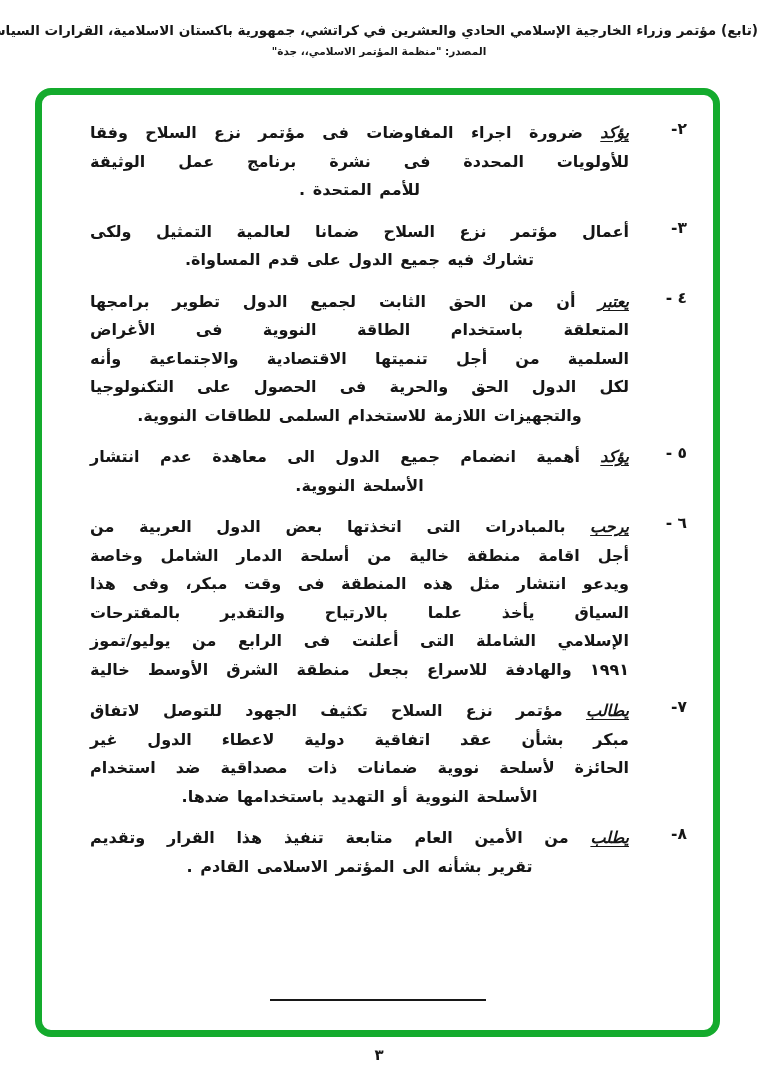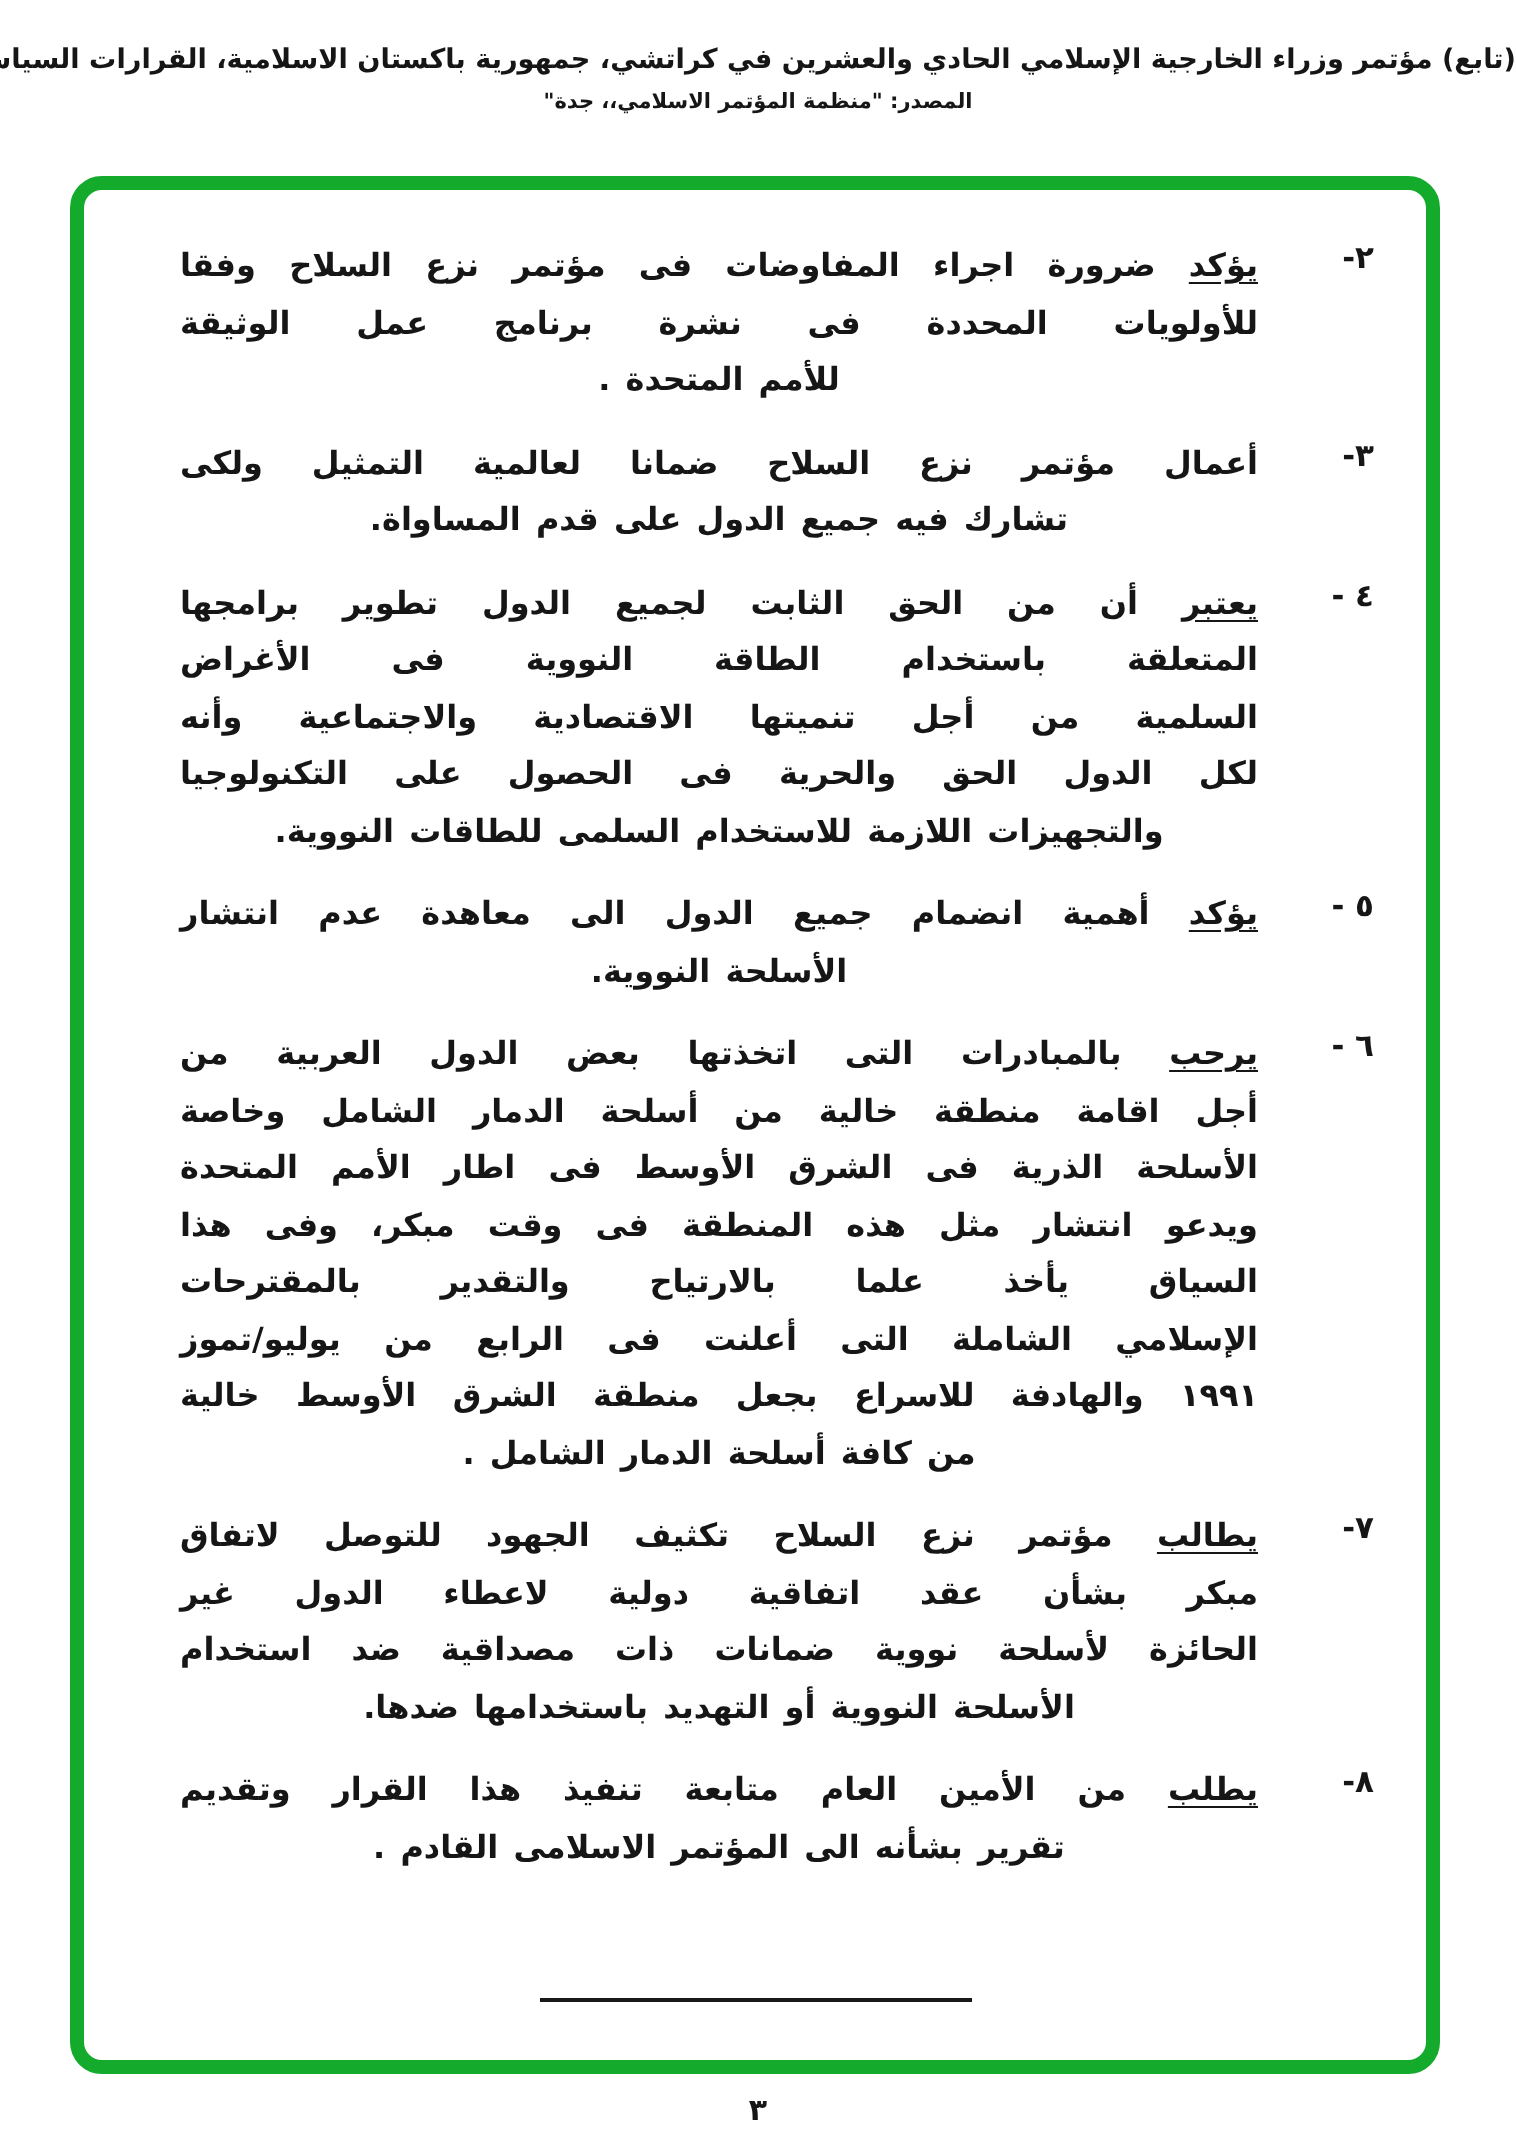--- a/index.html
+++ b/index.html
@@ -44,21 +44,21 @@
   }
   .body-col{flex:1;min-width:0;}
   .line{
     font-size:16px;line-height:28.5px;font-weight:bold;
     text-align:justify;text-align-last:justify;
     word-spacing:2px;
   }
   .line.last{
     text-align:left;text-align-last:center;
   }
-  .uw{text-decoration:underline;text-underline-offset:3px;}
+  .uw{text-decoration:underline;text-underline-offset:3px;font-style:italic;}
   
   .divider{
     position:absolute;bottom:29px;left:50%;
     transform:translateX(-50%);
     width:216px;height:0;
     border-top:2.5px solid #181818;
   }
   .page-number{
     position:absolute;top:1046px;left:0;right:0;
     text-align:center;
@@ -105,26 +105,24 @@
         <div class="body-col">
           <div class="line"><span class="uw">يؤكد</span> أهمية انضمام جميع الدول الى معاهدة عدم انتشار</div>
           <div class="line last">الأسلحة النووية.</div>
         </div>
       </div>
       <div class="item">
         <div class="num">٦ -</div>
         <div class="body-col">
           <div class="line"><span class="uw">يرحب</span> بالمبادرات التى اتخذتها بعض الدول العربية من</div>
           <div class="line">أجل اقامة منطقة خالية من أسلحة الدمار الشامل وخاصة</div>
-          <div class="line">الأسلحة الذرية فى الشرق الأوسط فى اطار الأمم المتحدة</div>
           <div class="line">ويدعو انتشار مثل هذه المنطقة فى وقت مبكر، وفى هذا</div>
           <div class="line">السياق يأخذ علما بالارتياح والتقدير بالمقترحات</div>
           <div class="line">الإسلامي الشاملة التى أعلنت فى الرابع من يوليو/تموز</div>
           <div class="line">١٩٩١ والهادفة للاسراع بجعل منطقة الشرق الأوسط خالية</div>
-          <div class="line last">من كافة أسلحة الدمار الشامل .</div>
         </div>
       </div>
       <div class="item">
         <div class="num">٧-</div>
         <div class="body-col">
           <div class="line"><span class="uw">يطالب</span> مؤتمر نزع السلاح تكثيف الجهود للتوصل لاتفاق</div>
           <div class="line">مبكر بشأن عقد اتفاقية دولية لاعطاء الدول غير</div>
           <div class="line">الحائزة لأسلحة نووية ضمانات ذات مصداقية ضد استخدام</div>
           <div class="line last">الأسلحة النووية أو التهديد باستخدامها ضدها.</div>
         </div>

